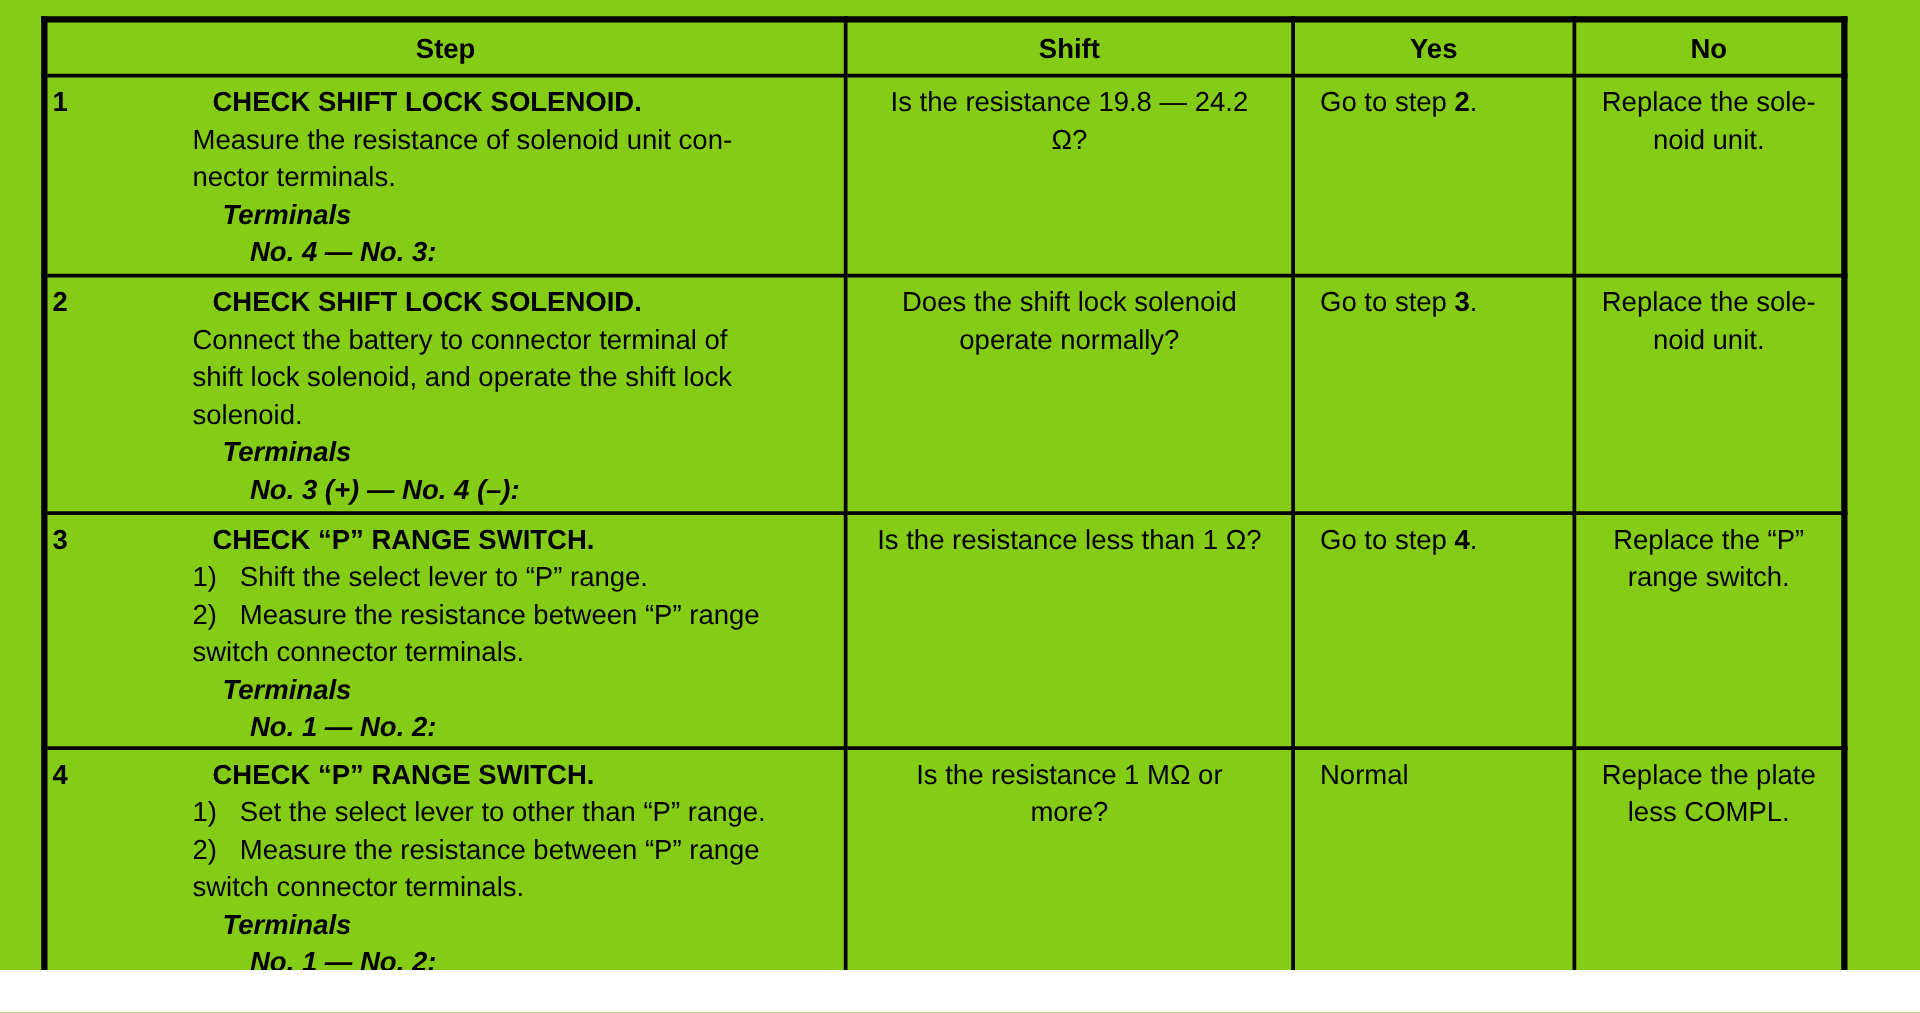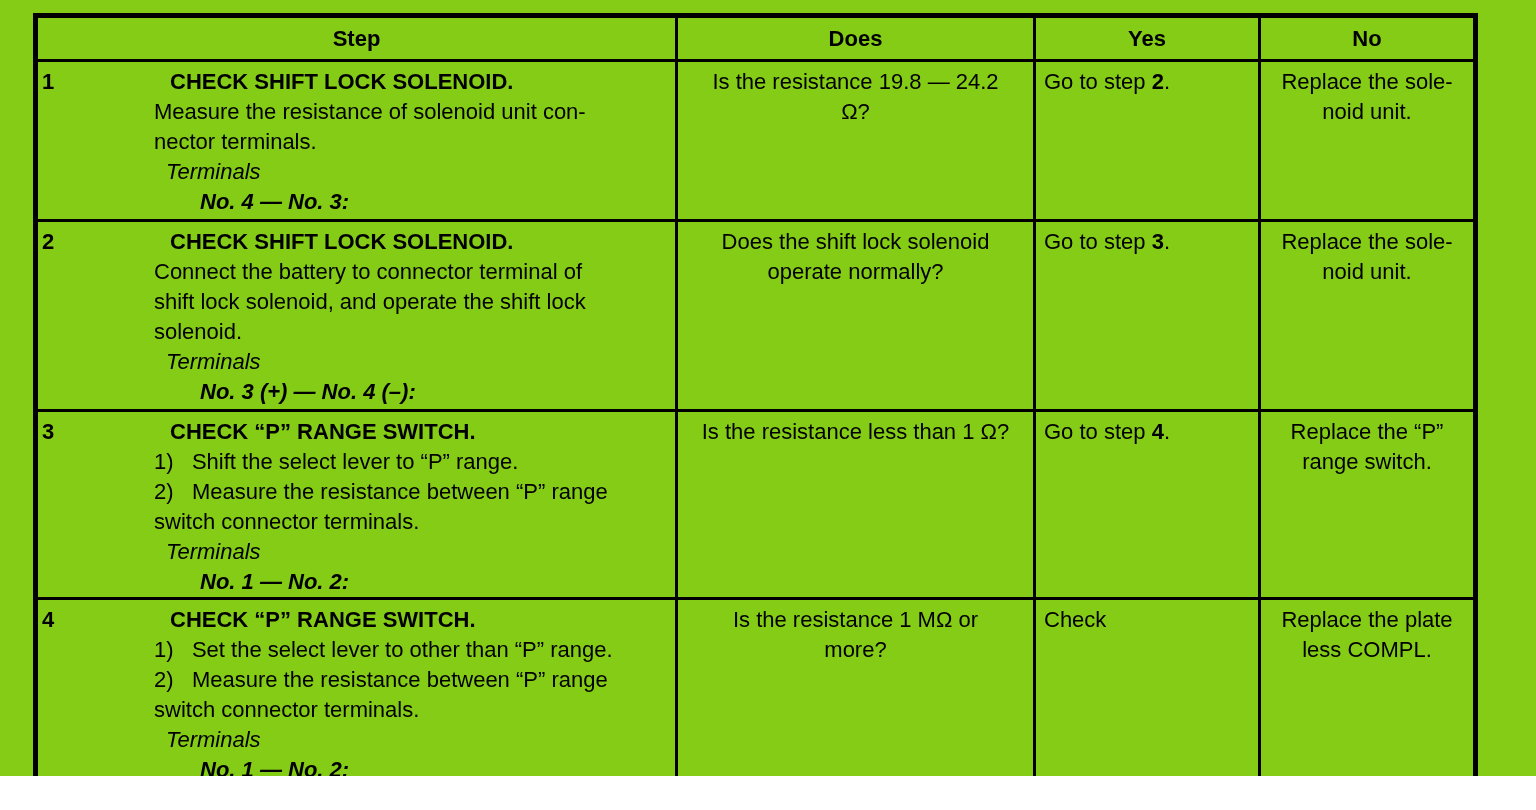--- a/index.html
+++ b/index.html
@@ -41,48 +41,48 @@
   tr.r2 { height: 190px; }
   tr.r3 { height: 185px; }
   tr.r4 { height: 190px; }
   td.cell-step { padding: 5px 6px 0 4px; }
   .step-flex { display: flex; align-items: flex-start; }
   .step-num { flex: 0 0 112px; font-weight: bold; }
   .step-content { flex: 1 1 auto; min-width: 0; }
   .step-title { font-weight: bold; margin-left: 16px; }
   .step-body { white-space: pre-line; }
   .terminals-label {
-    font-weight: normal;
+    font-weight: bold;
     font-style: italic;
-    margin-left: 12px;
+    margin-left: 24px;
   }
   .terminals-value {
     font-weight: bold;
     font-style: italic;
     margin-left: 46px;
   }
   td.cell-check, td.cell-no { padding: 5px 8px 0 8px; white-space: pre-line; text-align: center; }
-  td.cell-yes { padding: 5px 8px 0 8px; }
+  td.cell-yes { padding: 5px 8px 0 20px; }
   .b { font-weight: bold; }
 </style>
 </head>
 <body>
 
 <div class="page">
   <table class="diag">
     <colgroup>
       <col style="width:641px">
       <col style="width:358px">
       <col style="width:225px">
       <col style="width:216px">
     </colgroup>
     <thead>
       <tr>
         <th>Step</th>
-        <th>Does</th>
+        <th>Shift</th>
         <th>Yes</th>
         <th>No</th>
       </tr>
     </thead>
     <tbody>
       <tr class="r1">
         <td class="cell-step">
           <div class="step-flex">
             <div class="step-num">1</div>
             <div class="step-content">
@@ -148,19 +148,19 @@
               <div class="step-body">1)&nbsp;&nbsp;&nbsp;Set the select lever to other than “P” range.
 2)&nbsp;&nbsp;&nbsp;Measure the resistance between “P” range
 switch connector terminals.</div>
               <div class="terminals-label">Terminals</div>
               <div class="terminals-value">No. 1 — No. 2:</div>
             </div>
           </div>
         </td>
         <td class="cell-check">Is the resistance 1 MΩ or
 more?</td>
-        <td class="cell-yes"><span>Check</span><span class="b"></span><span></span></td>
+        <td class="cell-yes"><span>Normal</span><span class="b"></span><span></span></td>
         <td class="cell-no">Replace the plate
 less COMPL.</td>
       </tr>
     </tbody>
   </table>
 </div>
 
 </body></html>

